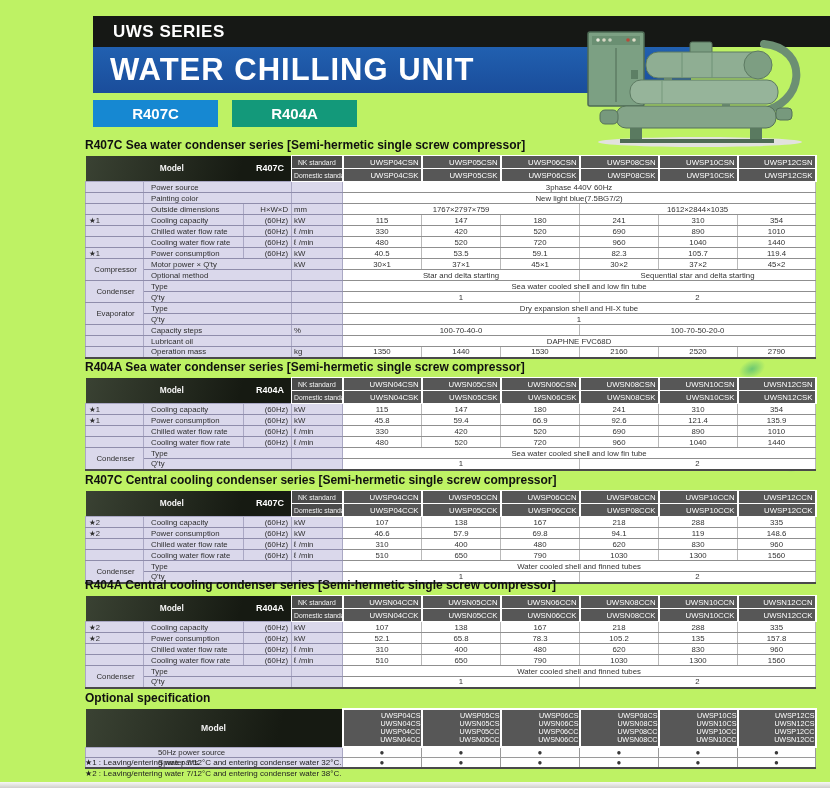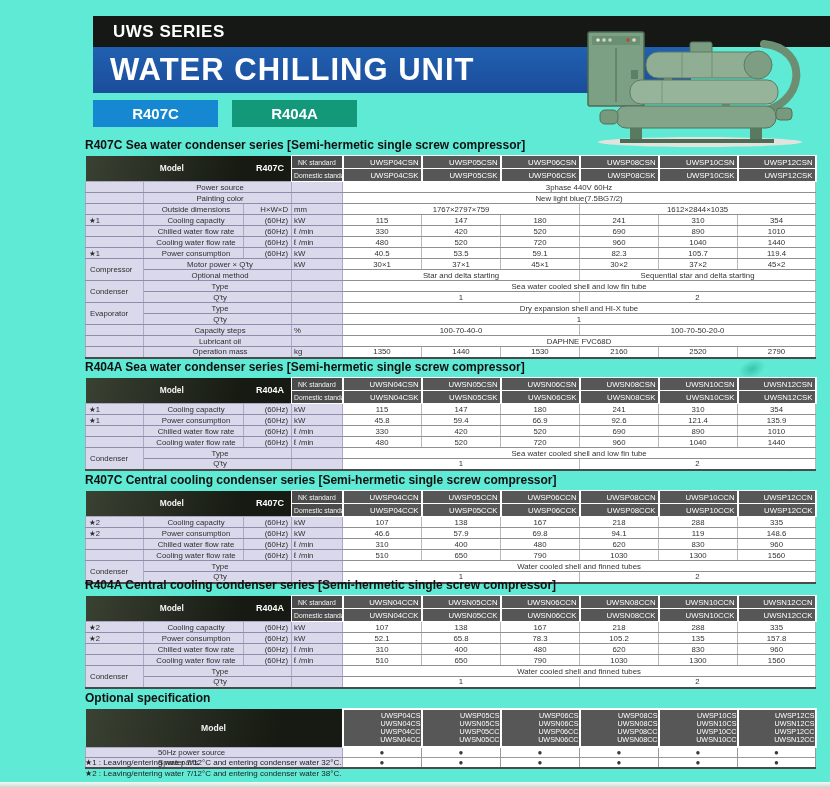--- a/index.html
+++ b/index.html
@@ -1,18 +1,18 @@
 <!DOCTYPE html>
 <html><head>
 <meta charset="utf-8">
 <style>
   * { margin:0; padding:0; box-sizing:border-box; }
   html,body { background:#e9e9e7; }
   body { font-family:"Liberation Sans","DejaVu Sans",sans-serif; }
-  .page { position:relative; width:830px; height:788px; background:#5eead4; overflow:hidden; }
+  .page { position:relative; width:830px; height:788px; background:#bef264; overflow:hidden; }
 
   
   .topbar-black { position:absolute; left:93px; top:16px; width:737px; height:31px;
                   background:#161815; display:flex; align-items:center; }
   .series-label { color:#fff; font-size:17px; font-weight:bold; letter-spacing:.5px; padding-left:20px; }
   .topbar-blue { position:absolute; left:93px; top:47px; width:598px; height:46px;
                  background:linear-gradient(#2160b0,#1a4d9b); display:flex; align-items:center; }
   .main-title { color:#fff; font-size:31px; font-weight:bold; letter-spacing:1px; padding-left:17px; }
   .badge { position:absolute; top:100px; height:27px; width:125px; color:#fff; font-size:15px;
            font-weight:bold; display:flex; align-items:center; justify-content:center; }
@@ -49,22 +49,22 @@
   th.std { background:#4b4b4b; color:#f2f2f2; font-weight:normal; font-size:6.8px;
            border:1px solid #fff; text-align:center; height:13px; }
   th.mn  { background:#575757; color:#fff; font-weight:normal; font-size:7.8px;
            border:2px solid #fff; border-top-width:1px; border-bottom-width:1px;
            text-align:right; height:13px; }
   th.mnm { background:#575757; border:2px solid #fff; padding:2px 0; vertical-align:middle; }
   .mline { color:#fff; font-weight:normal; font-size:7.2px; line-height:8px; text-align:right; }
 
   td.lav { background:#dad8eb; border:1px solid #aaa8c4; border-bottom-color:#8f8dab; }
   td.star { text-align:left; padding-left:3px; font-size:7.6px; }
-  td.grp  { text-align:left; padding-left:4px; vertical-align:middle; }
-  td.lbl  { text-align:center; padding-left:7px; }
+  td.grp  { text-align:center; padding-left:4px; vertical-align:middle; }
+  td.lbl  { text-align:left; padding-left:7px; }
   td.frq  { text-align:right; padding-right:3px; }
   td.unt  { }
   td.val  { background:#fff; text-align:center; border:1px solid #b9b9b9; border-bottom:1px solid #8f8f8f; color:#333; }
   td.optlbl { text-align:left; padding-left:72px; }
   td.dot  { background:#fff; text-align:center; border:1px solid #9a9a9a; font-size:8px; color:#3a3a3a; }
 
   .footnotes { position:absolute; left:85px; top:757px; font-size:8px; color:#222; line-height:11px; }
   .bottom-edge { position:absolute; left:0; bottom:0; width:830px; height:6px;
                  background:linear-gradient(#f7f7f5,#cfcfcb); }
 </style>

